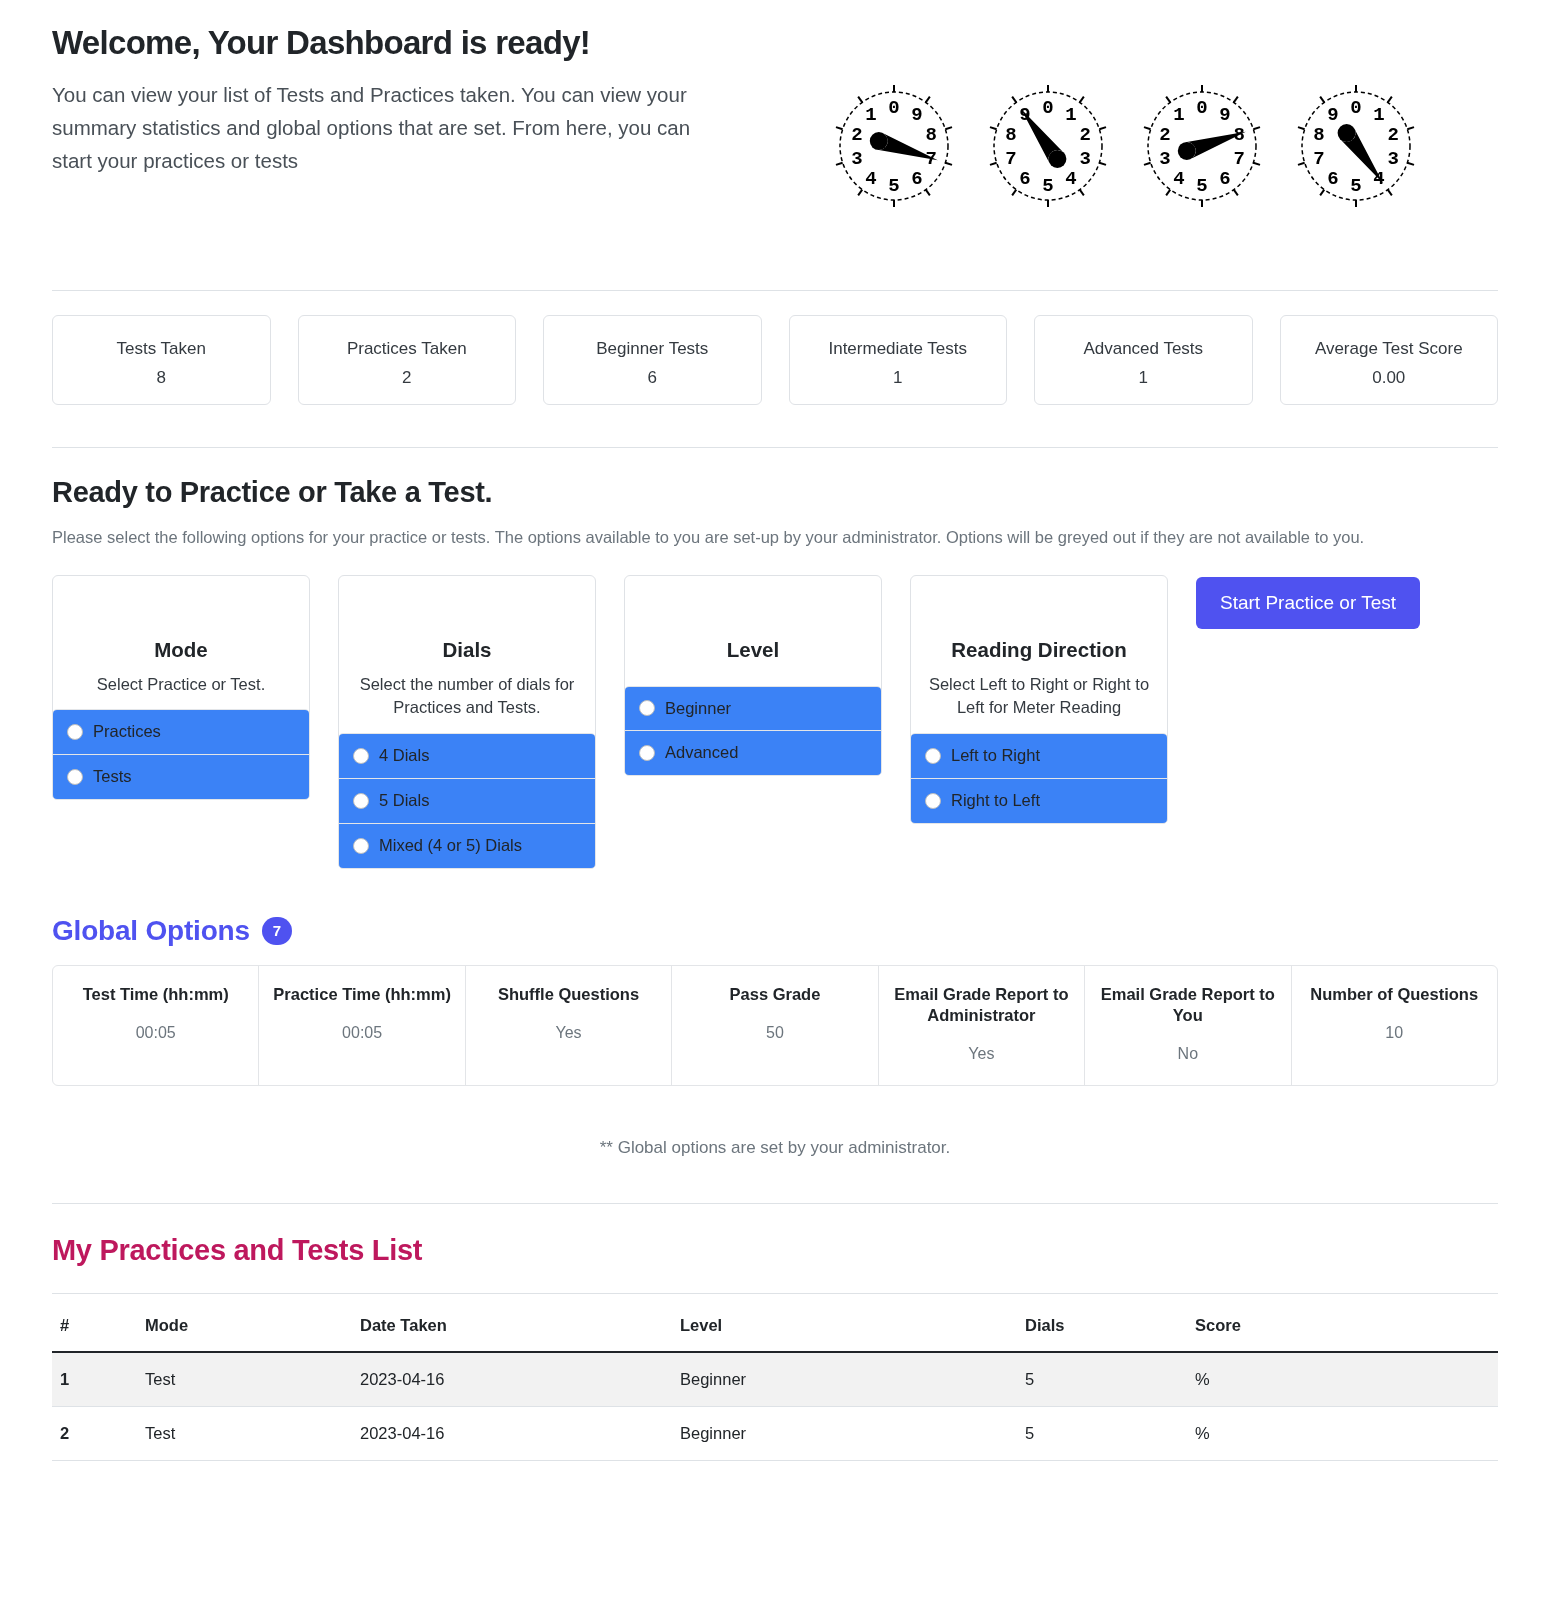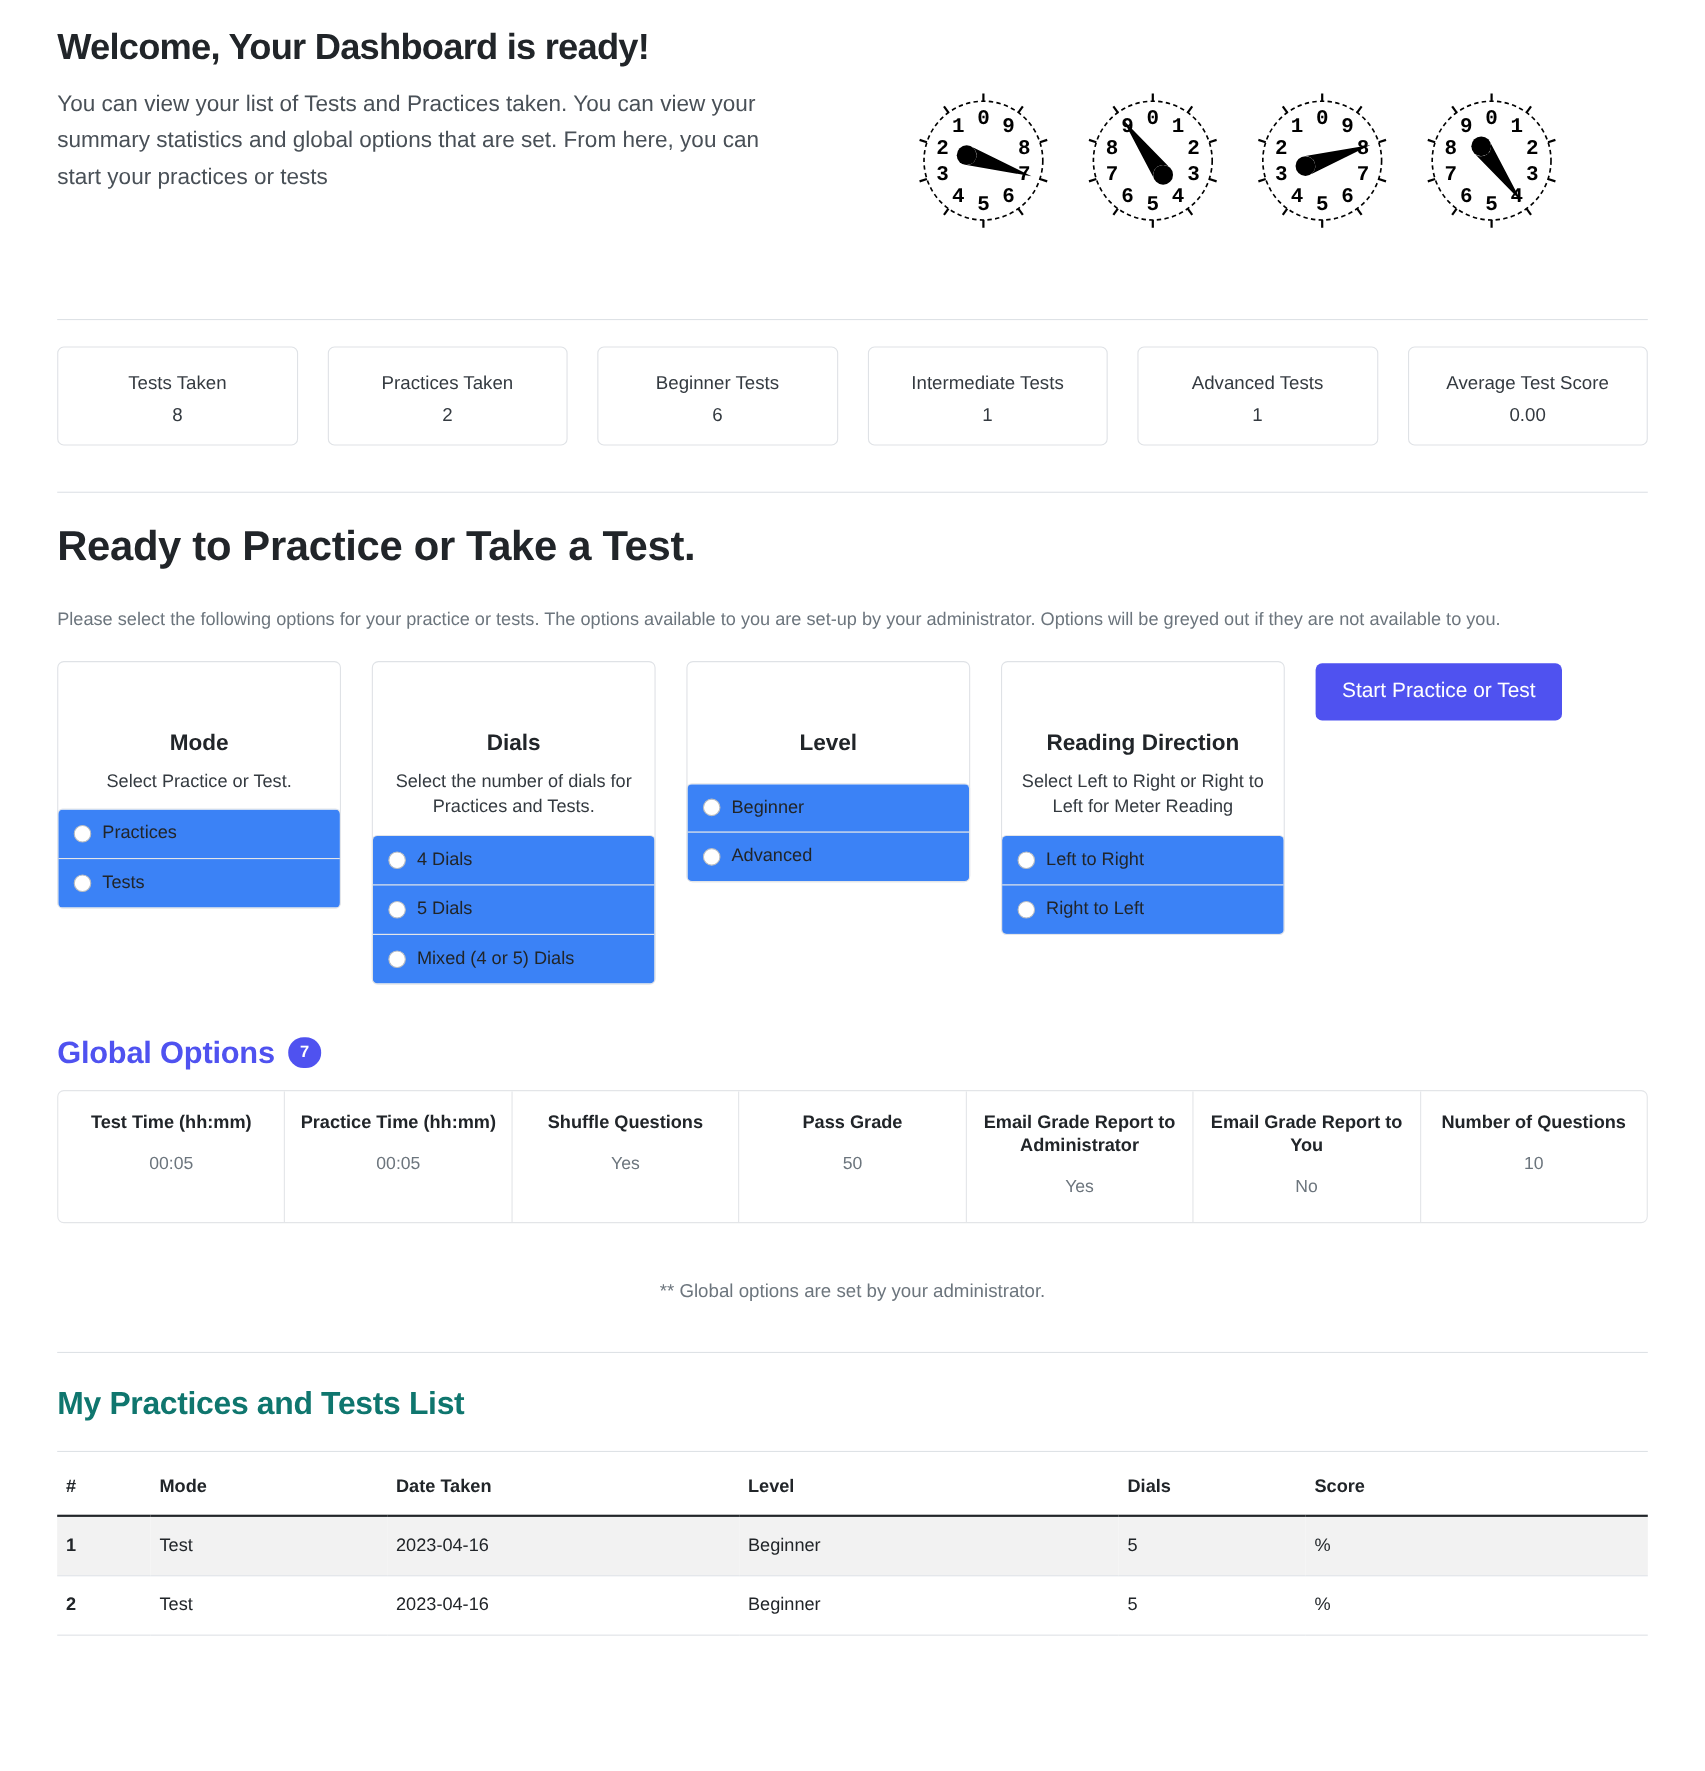--- a/index.html
+++ b/index.html
@@ -88,24 +88,24 @@
     font-size: 17px;
     color: #343a40;
     font-weight: 400;
     margin-top: 7px;
     text-align: center;
   }
 
   
   .section-ready { padding: 28px 52px 0 52px; }
   h2.section-title {
-    font-size: 38px;
+    font-size: 29px;
     font-weight: 700;
     letter-spacing: -0.3px;
-    margin: 0 0 32px 0;
+    margin: 0 0 16px 0;
     color: #212529;
   }
   .section-desc {
     font-size: 16.5px;
     color: #6c757d;
     line-height: 1.55;
     margin: 0;
     max-width: 1380px;
   }
 
@@ -250,21 +250,21 @@
     margin-top: 52px;
   }
 
   
   .section-list { padding: 30px 52px 0 52px; }
   h2.list-title {
     font-size: 29px;
     font-weight: 700;
     letter-spacing: -0.3px;
     margin: 0 0 26px 0;
-    color: #0f766e;
+    color: #be185d;
   }
   .list-rule { height: 1px; background: #dee2e6; margin-bottom: 0; }
   table.list-table {
     width: 100%;
     border-collapse: collapse;
     font-size: 16.5px;
   }
   table.list-table th {
     text-align: left;
     font-weight: 700;

